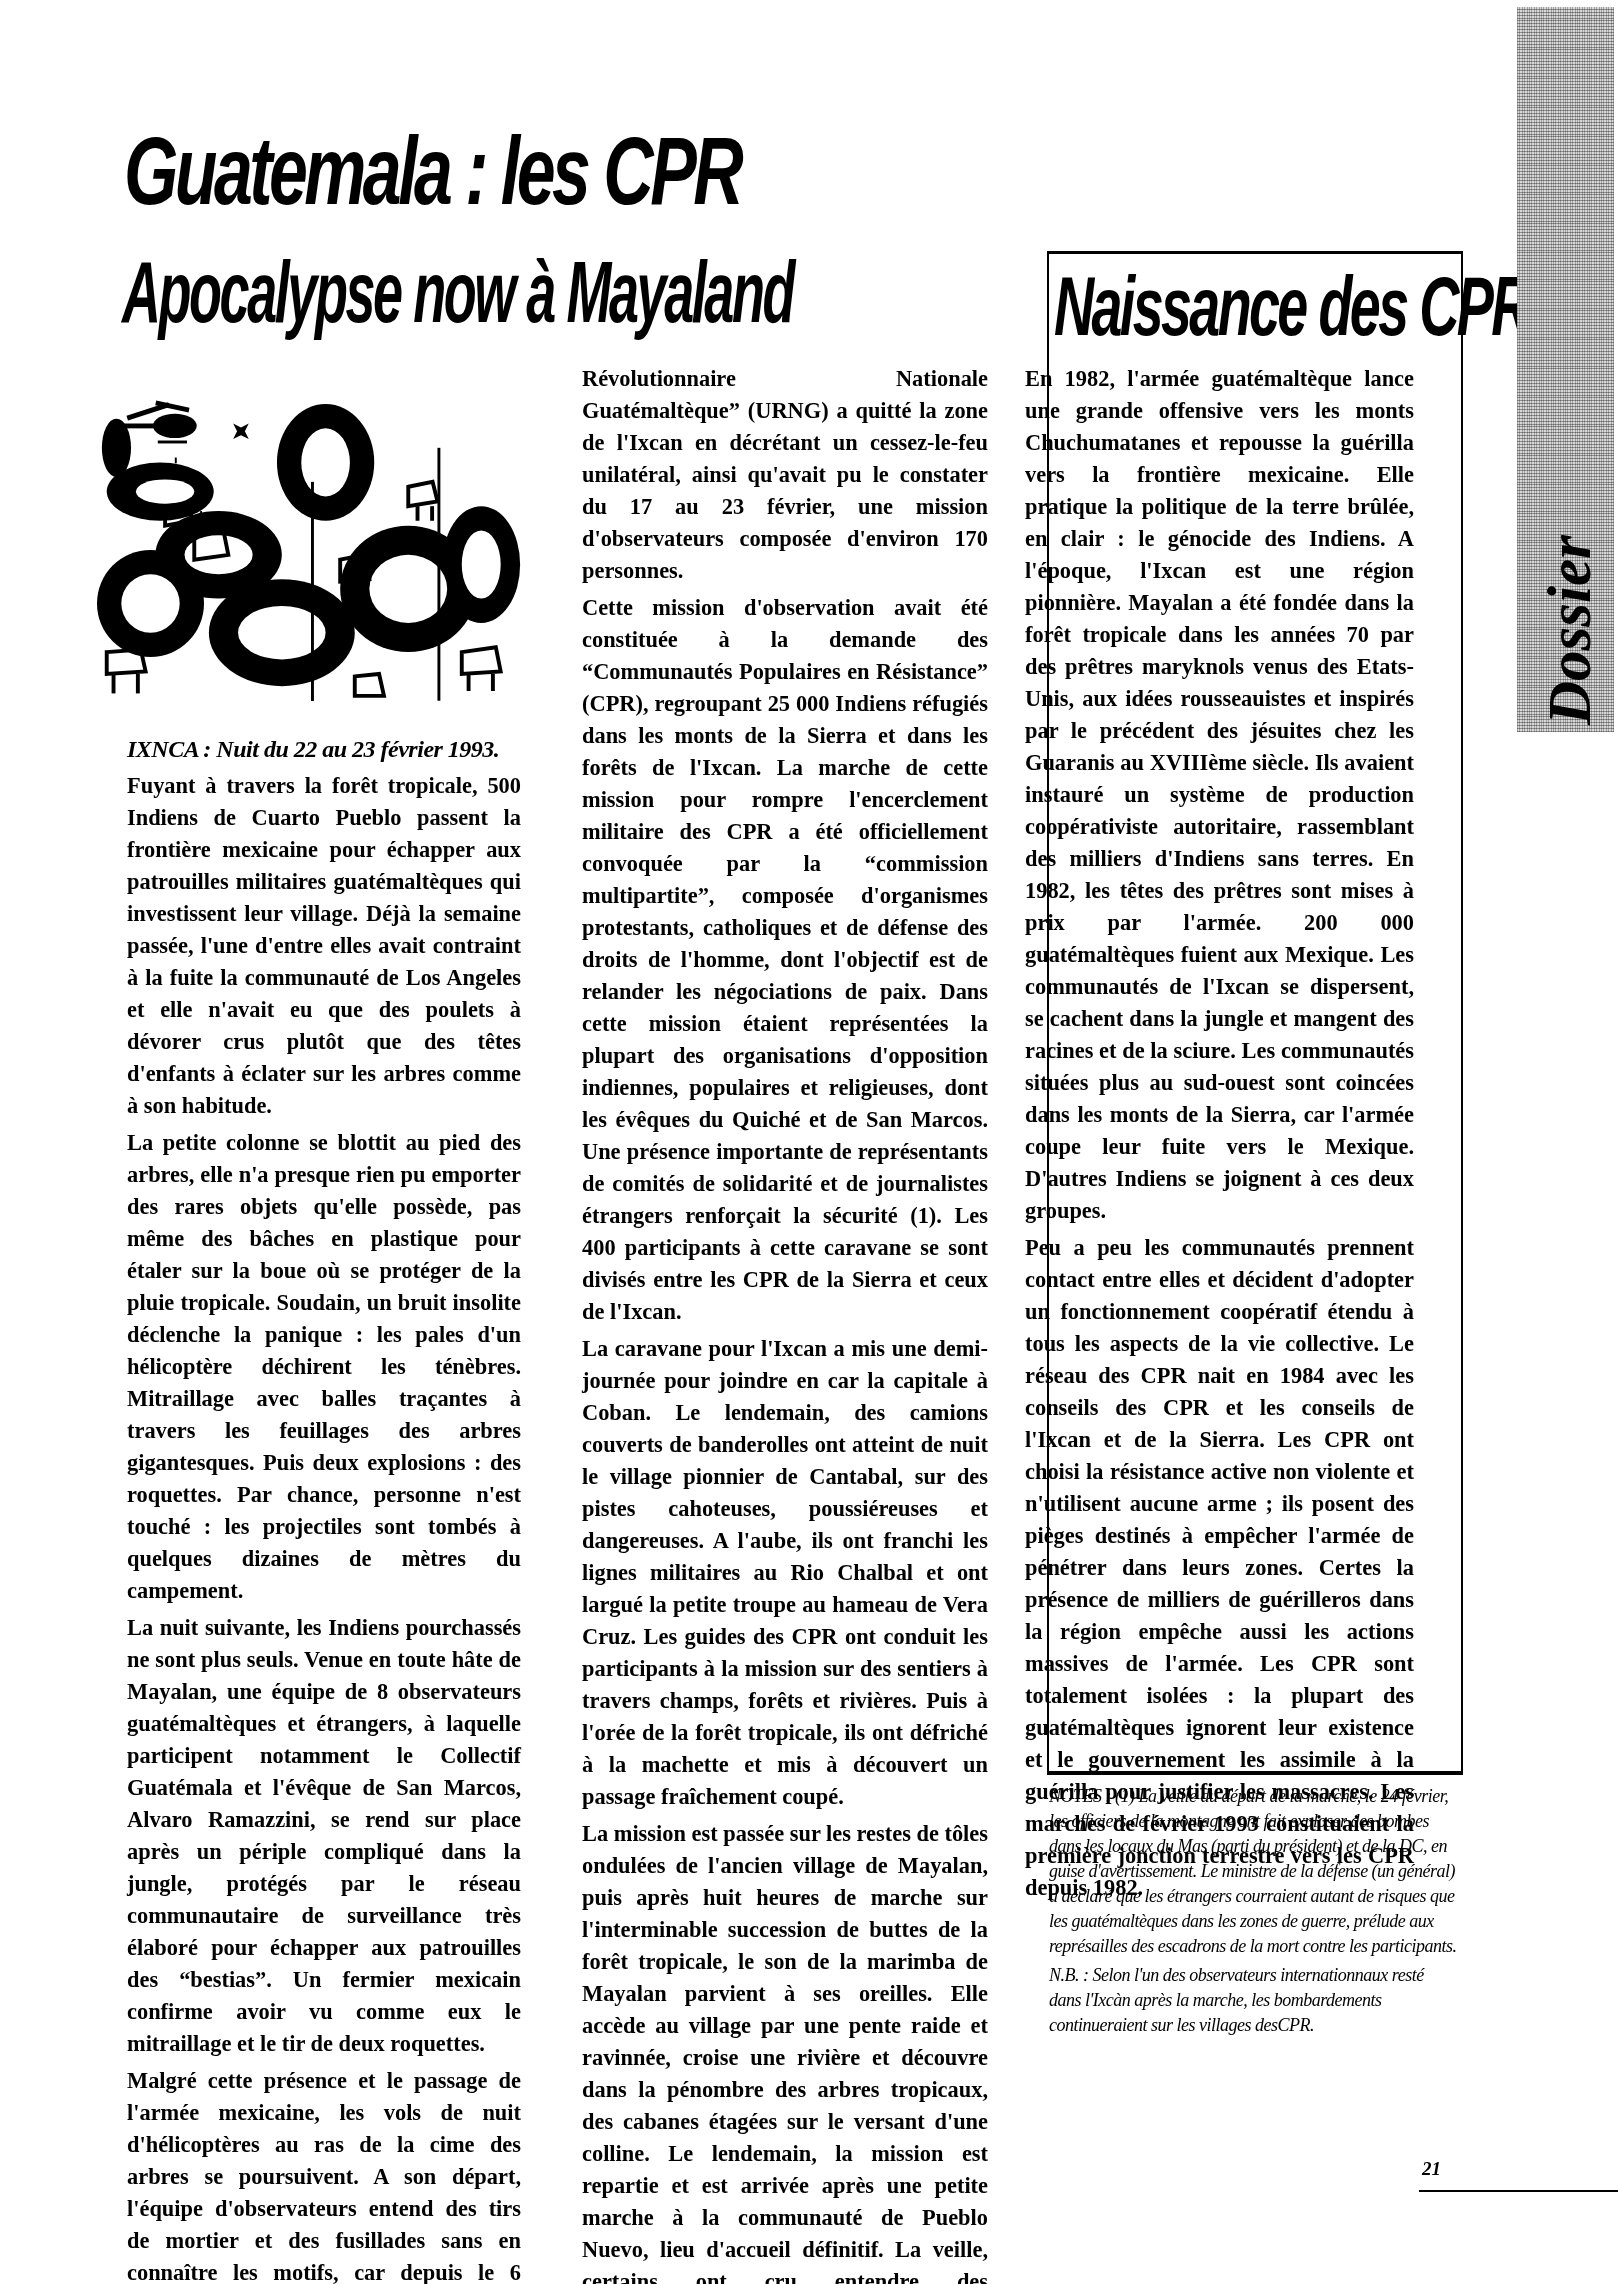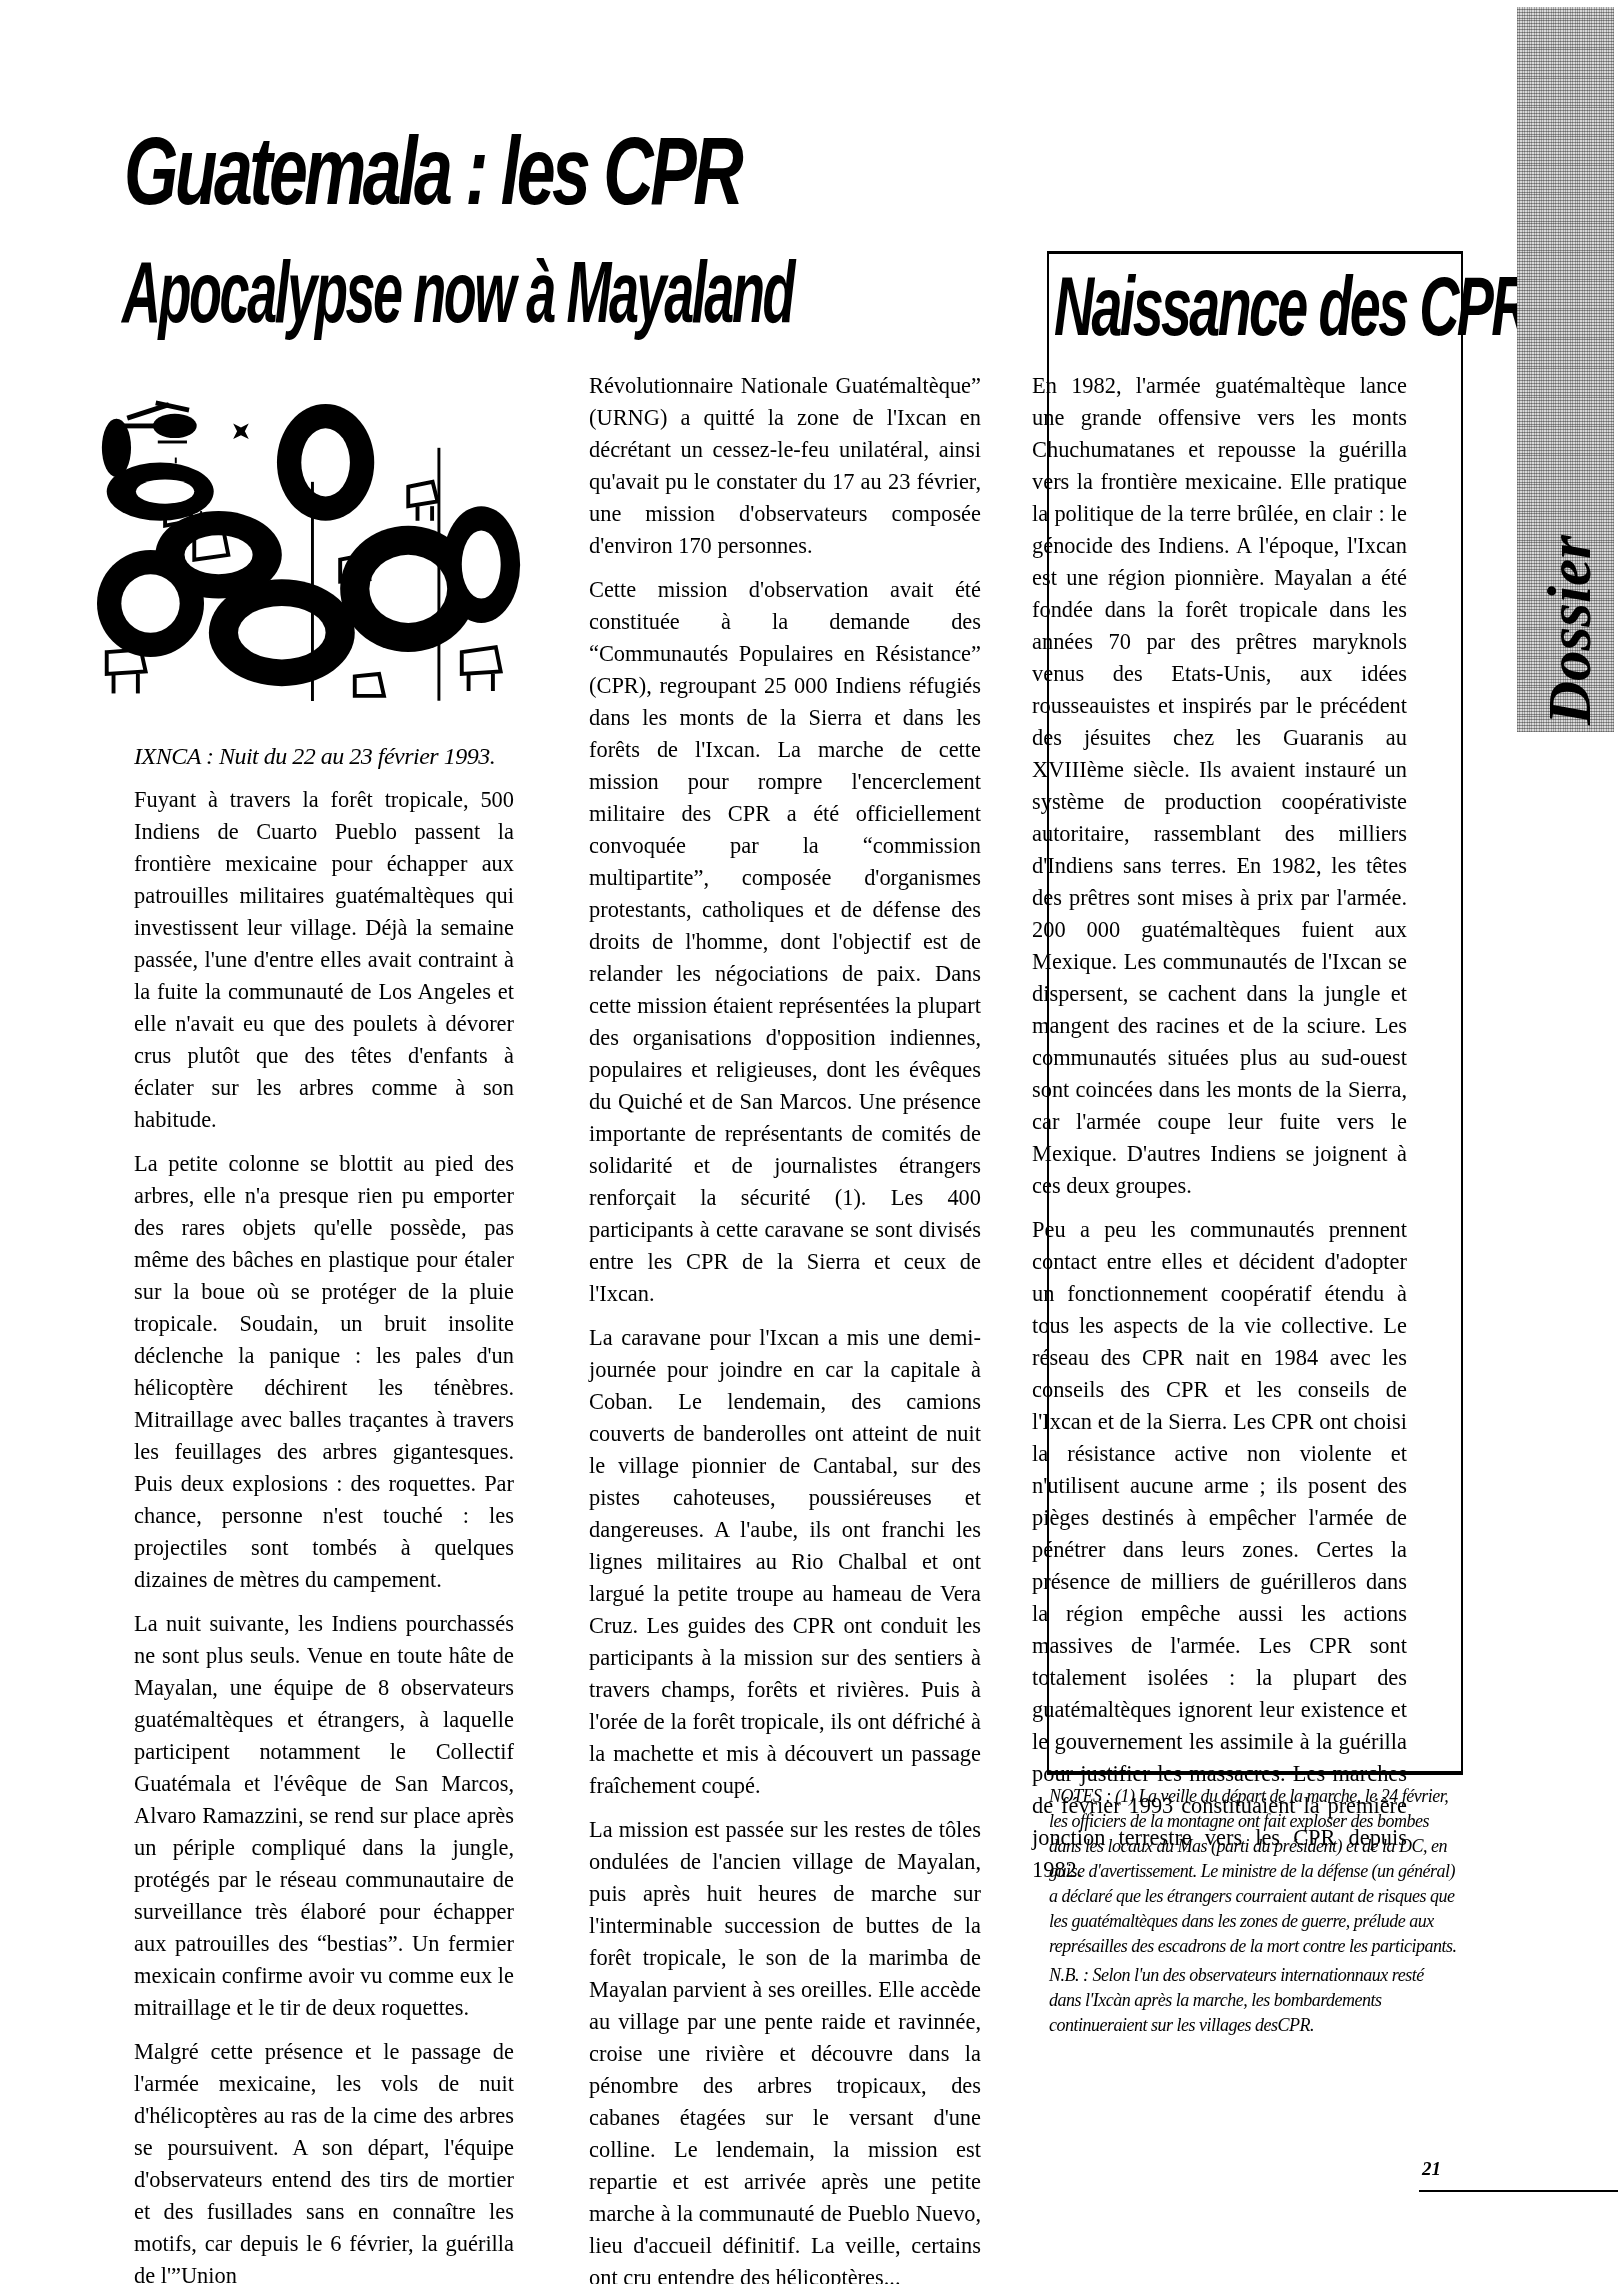--- a/index.html
+++ b/index.html
@@ -14,21 +14,21 @@
     position: absolute; left: 122px; top: 248px;
     font-family: "Liberation Sans", sans-serif; font-weight: bold; font-style: italic;
     font-size: 87px; line-height: 1; letter-spacing: -3.9px;
     transform: scaleX(0.62); transform-origin: left top; white-space: nowrap;
   }
   .illustration { position: absolute; left: 97px; top: 360px; width: 428px; height: 341px; }
   .col {
     position: absolute; font-family: "Liberation Serif", serif;
     font-size: 22.4px; line-height: 32px; text-align: justify; hyphens: manual;
   }
-  .col p { margin: 12px; }
+  .col p { margin: 5px; font-weight: bold; }
   .col1 { left: 122px; top: 728px; width: 404px; }
   .col2 { left: 577px; top: 358px; width: 416px; }
   .dateline { font-style: italic; font-size: 24px; letter-spacing: -0.5px; }
   .box {
     position: absolute; left: 1047px; top: 251px; width: 416px; height: 1524px;
     border: 2.4px solid #000; border-top-width: 3.4px; border-bottom-width: 4.4px;
     box-sizing: border-box;
   }
   .box-title {
     position: absolute; left: 1054px; top: 265px;

